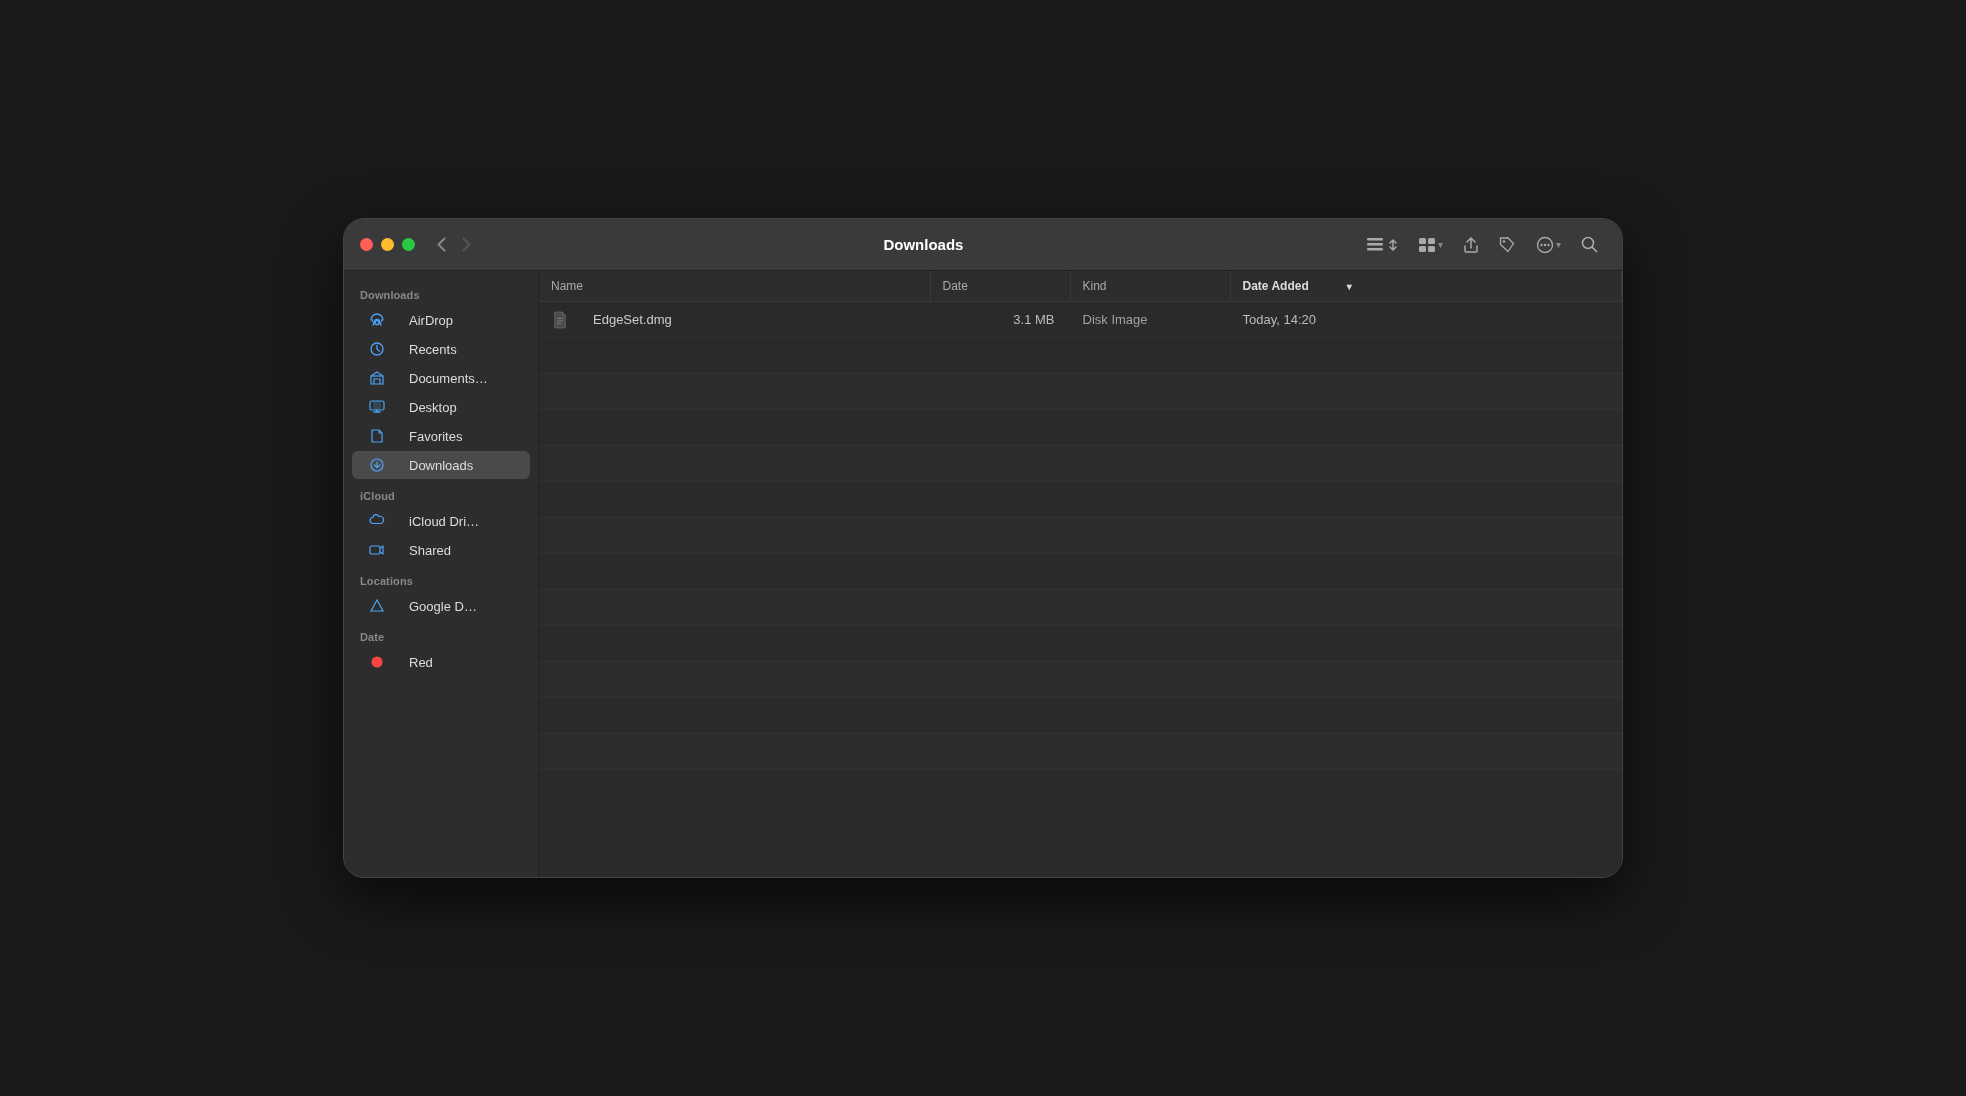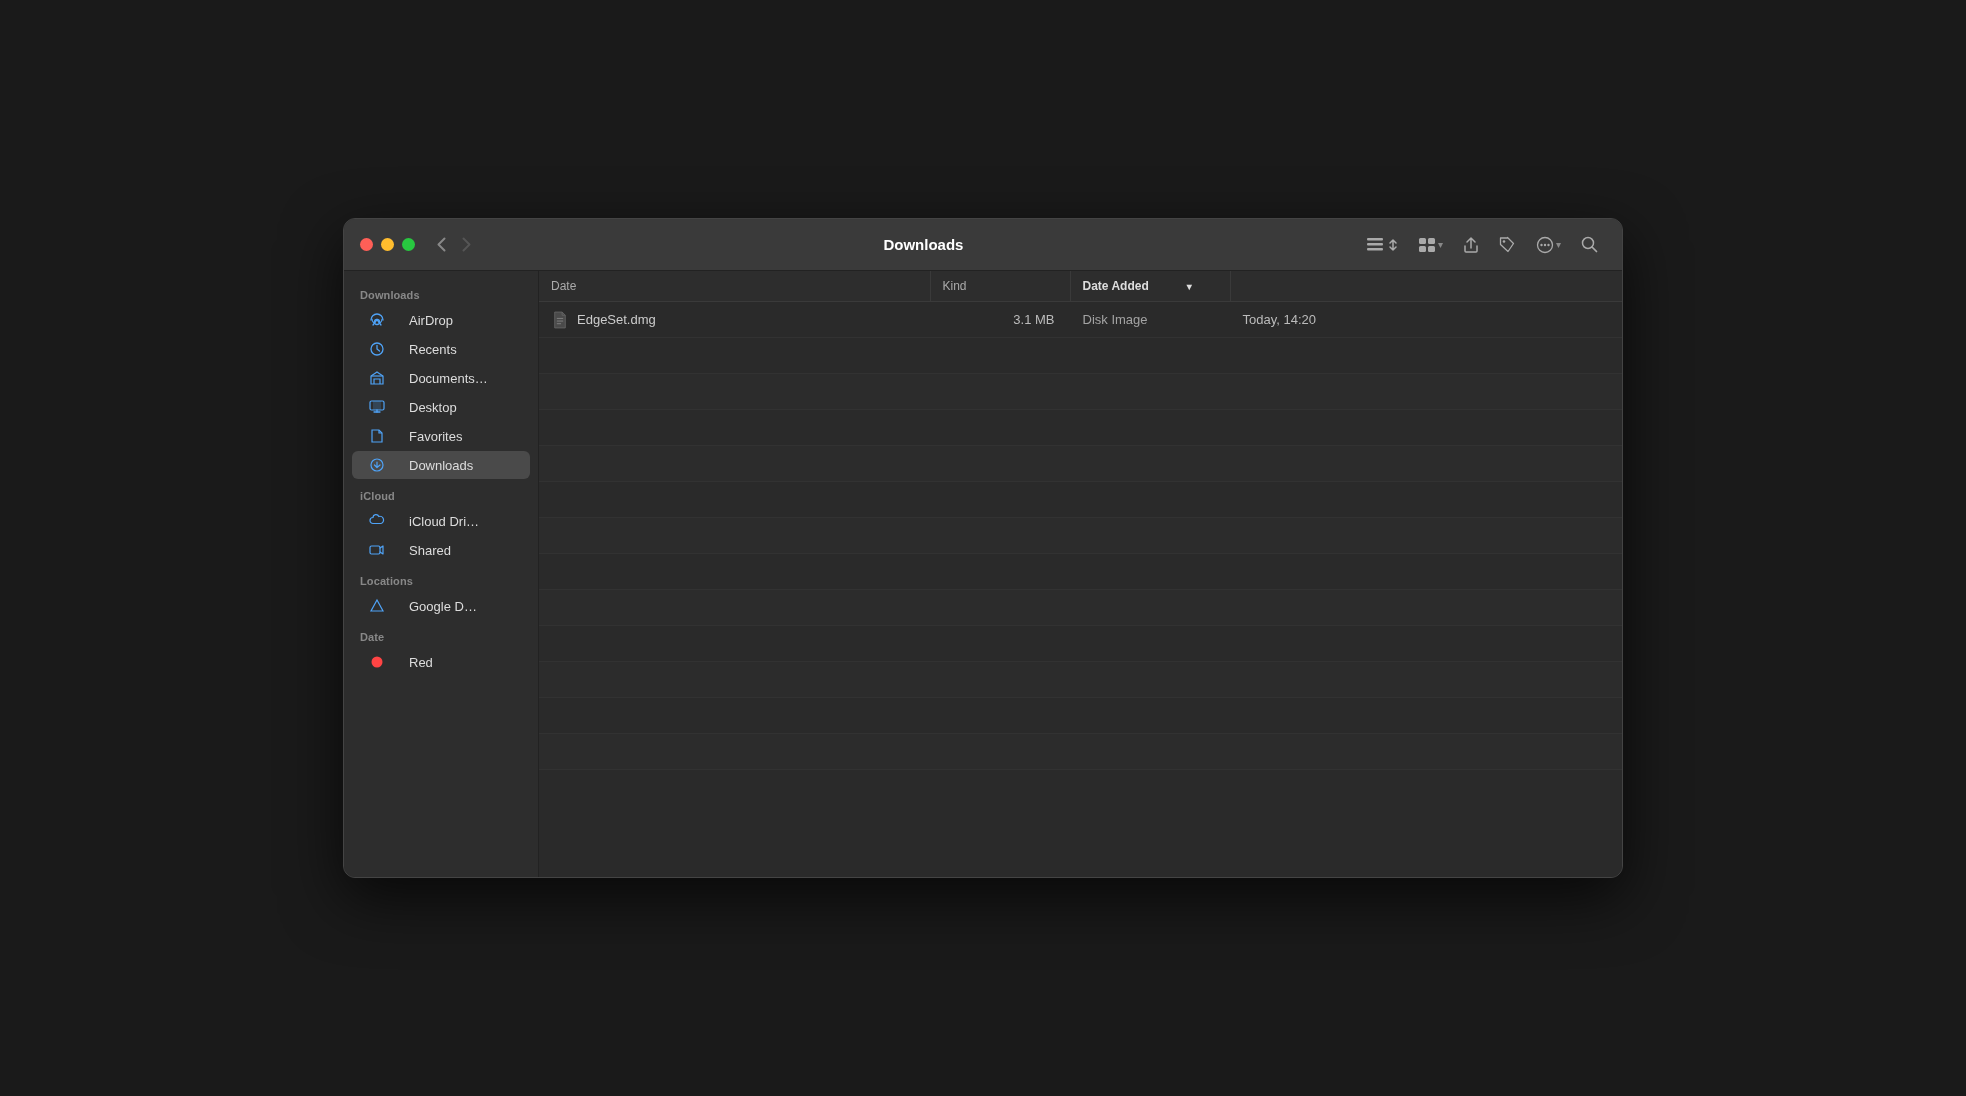--- a/index.html
+++ b/index.html
@@ -8,21 +8,21 @@
       display: flex;
       align-items: center;
       justify-content: center;
       min-height: 100vh;
       font-family: -apple-system, BlinkMacSystemFont, 'SF Pro Text', 'Helvetica Neue', sans-serif;
     }
     .finder-window {
       width: 1280px;
       height: 660px;
       background: #2d2d2d;
-      border-radius: 12px;
+      border-radius: 21px;
       overflow: hidden;
       display: flex;
       flex-direction: column;
       box-shadow: 0 20px 60px rgba(0,0,0,0.7);
       border: 1px solid #444;
     }
     .titlebar {
       display: flex;
       align-items: center;
       background: #3a3a3a;
@@ -194,21 +194,21 @@
       padding: 6px 12px;
       font-size: 13px;
       color: #ccc;
       white-space: nowrap;
       overflow: hidden;
       text-overflow: ellipsis;
     }
     .file-name-cell {
       display: flex;
       align-items: center;
-      gap: 8px;
+      gap: 24px;
       padding: 6px 12px;
     }
     .file-icon {
       width: 18px;
       height: 20px;
       flex-shrink: 0;
       display: flex;
       align-items: center;
       justify-content: center;
     }
@@ -409,20 +409,23 @@
             <circle cx="8" cy="8" r="5.5" fill="#ff4444"></circle>
           </svg>
         </div>
         <span class="sidebar-label">Red</span>
       </div>
     </div>
 
     <div class="file-pane">
 
       <div class="column-headers">
+        <div class="col-header">
+          <span>Name</span>
+        </div>
         <div class="col-header">
           <span>Date</span>
         </div>
         <div class="col-header">
           <span>Kind</span>
         </div>
         <div class="col-header active">
           <span>Date Added</span>
           <span class="sort-arrow">▾</span>
         </div>

